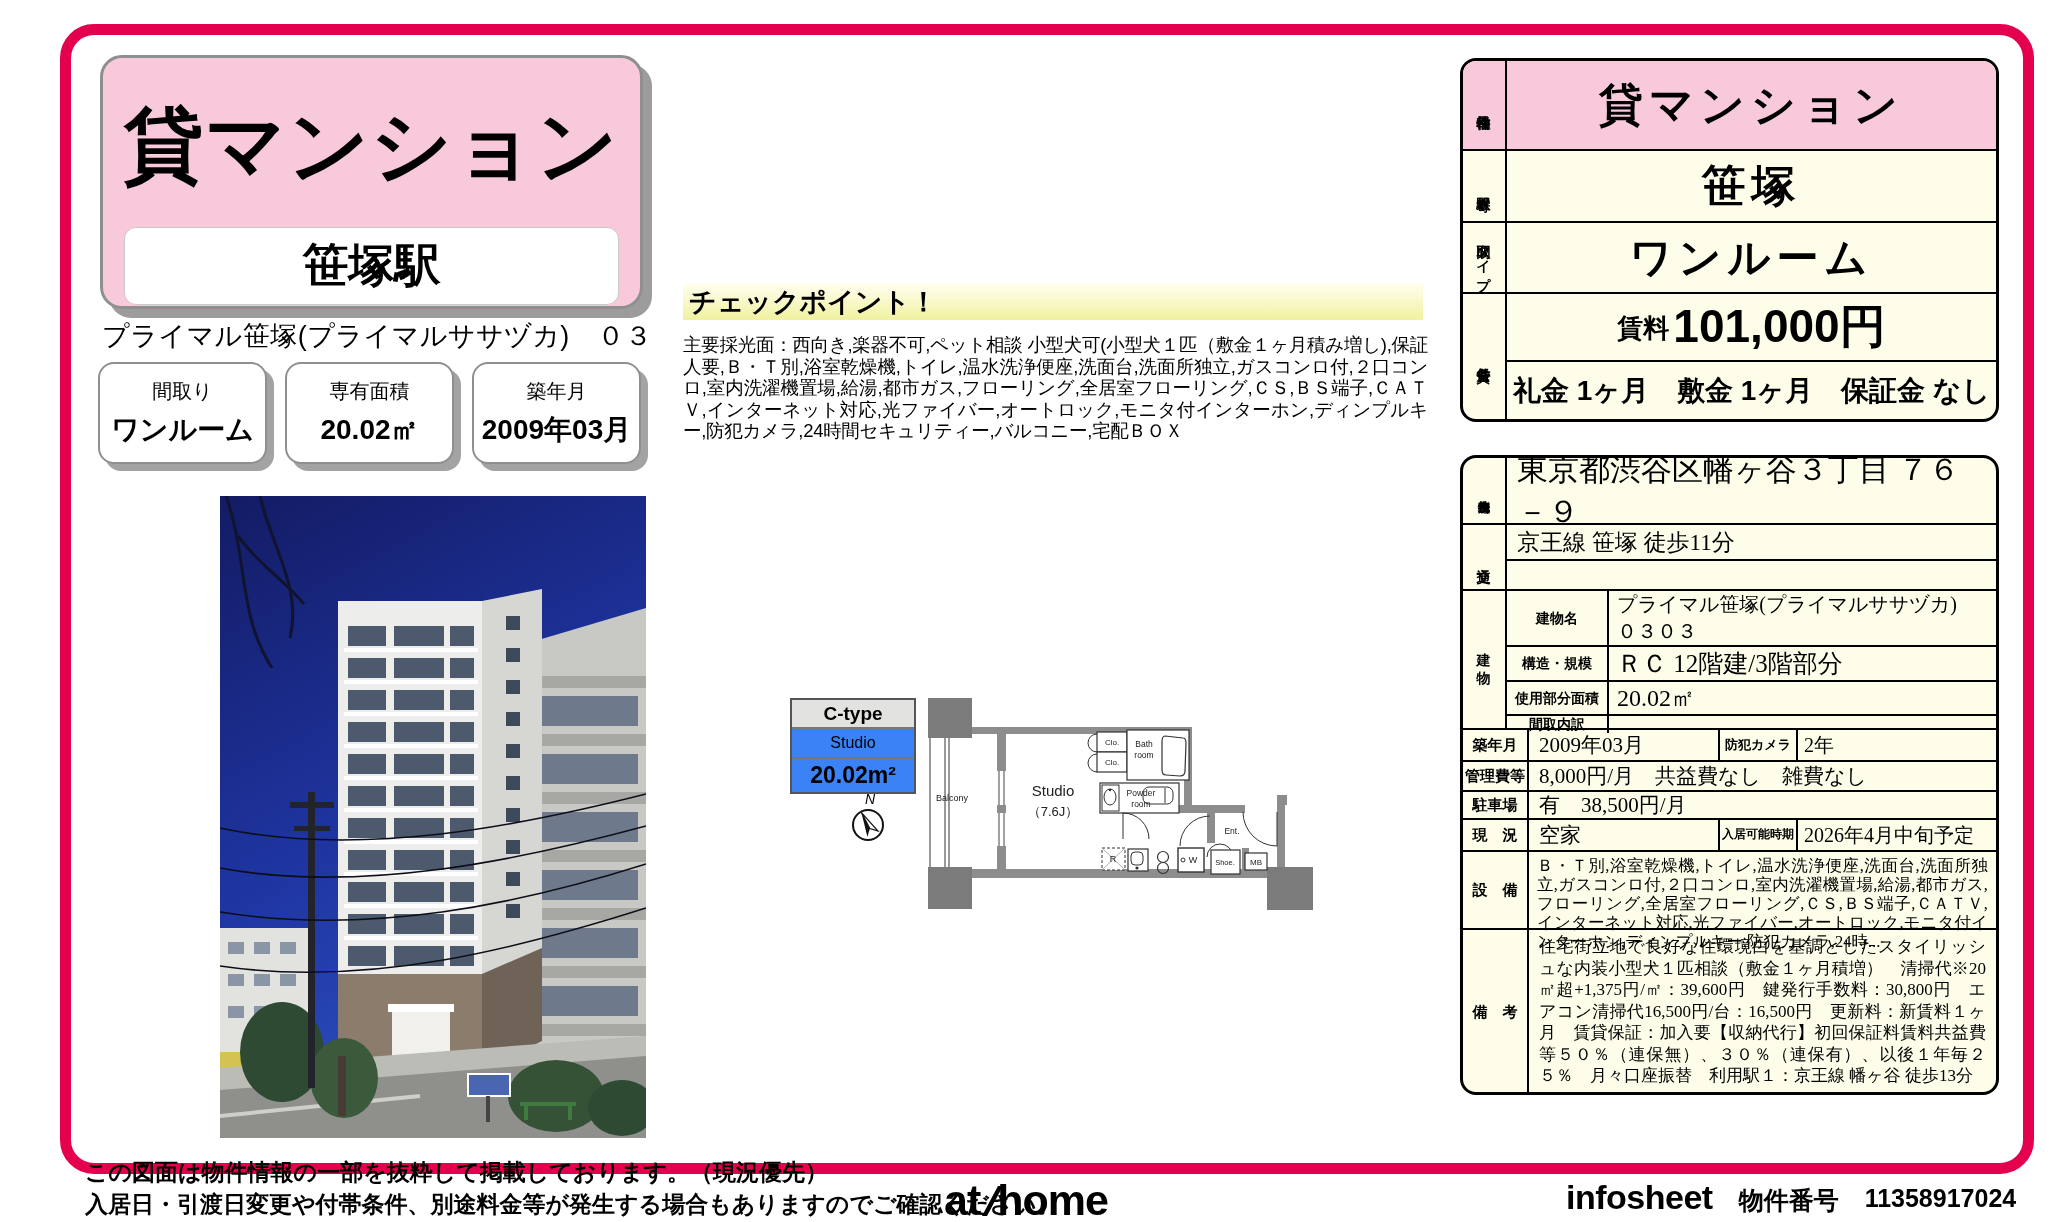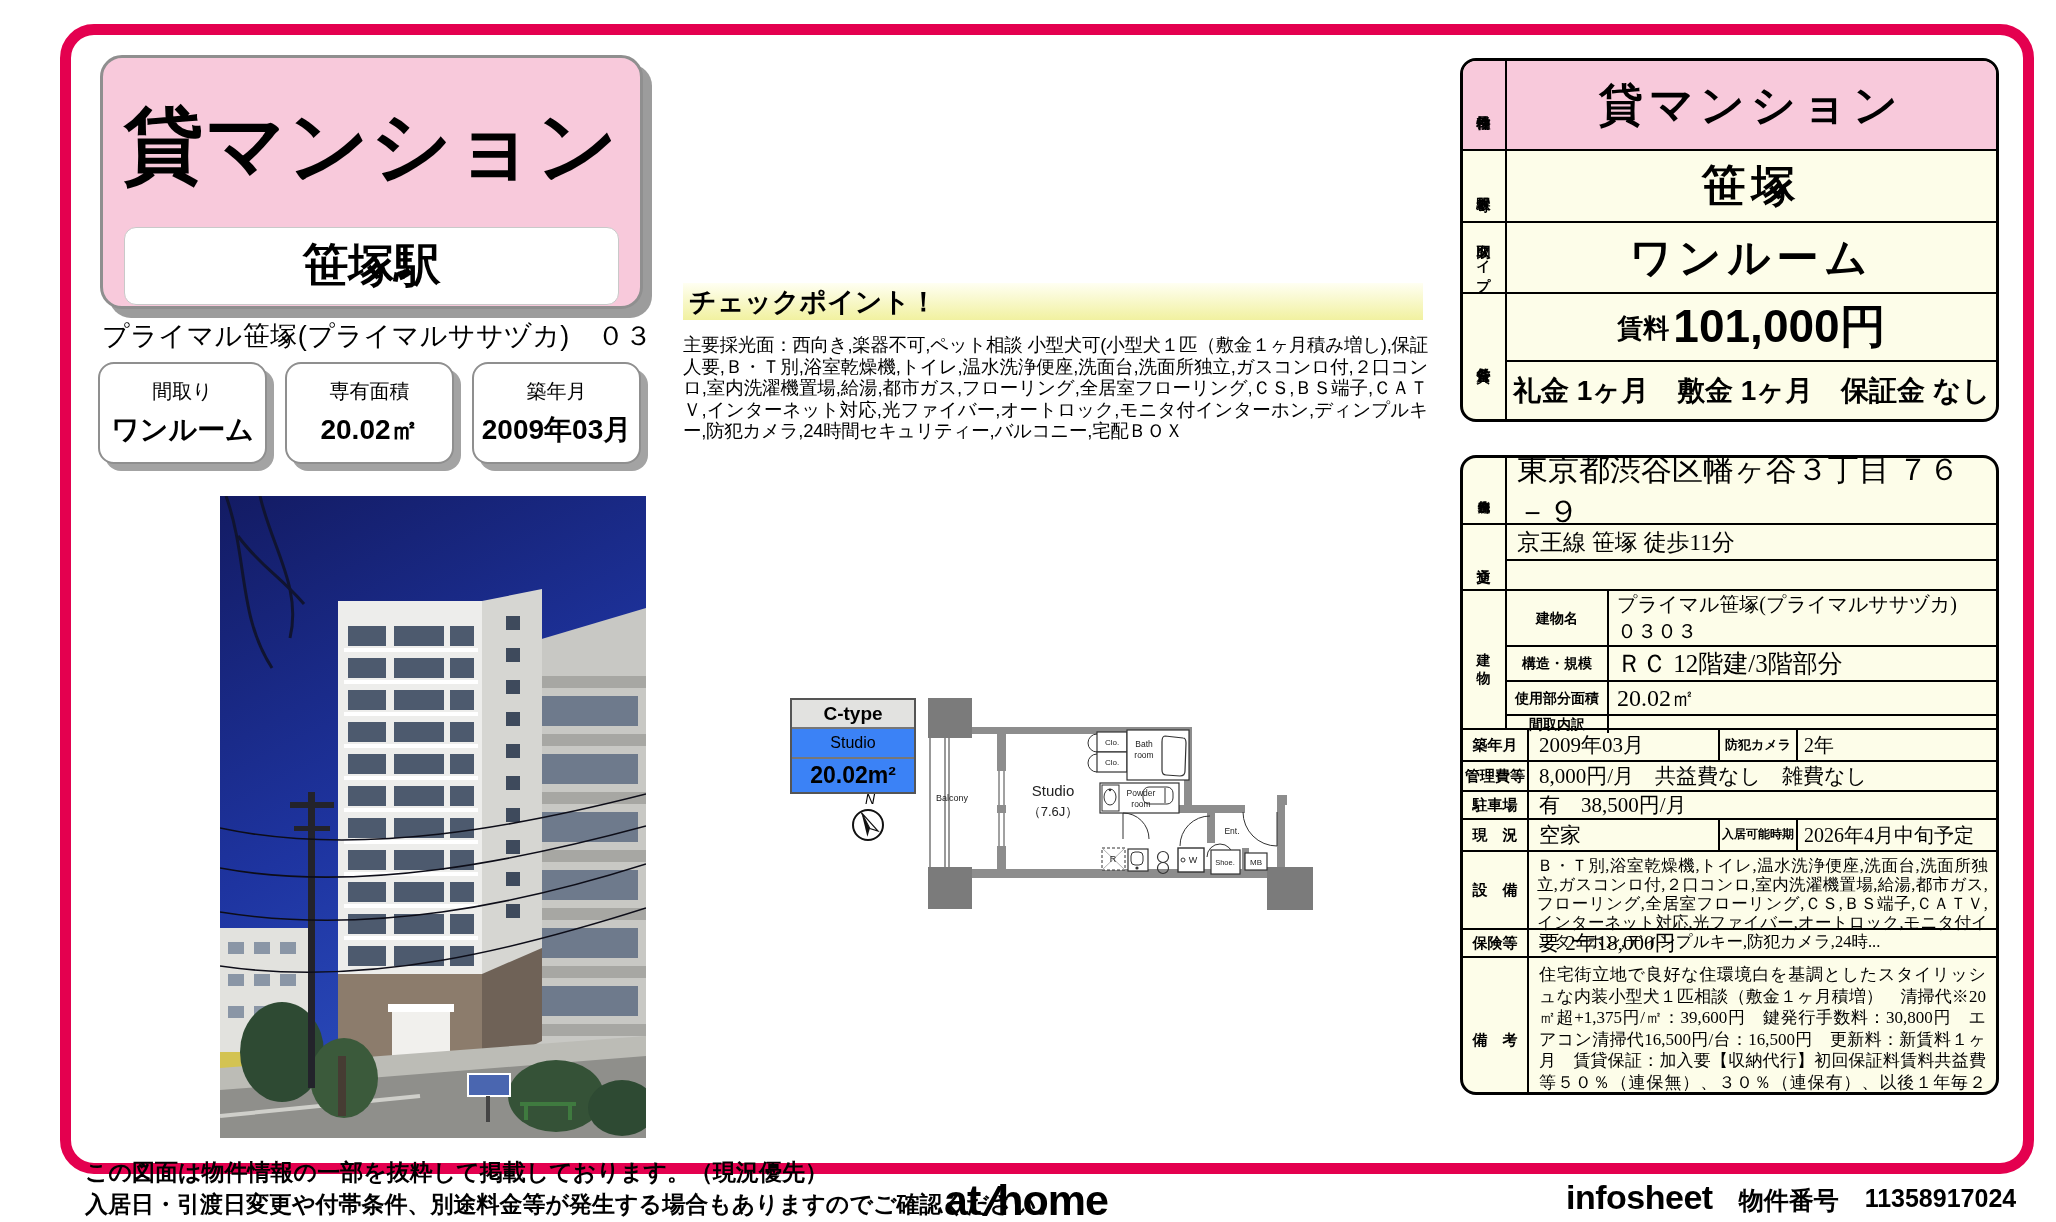--- a/index.html
+++ b/index.html
@@ -461,24 +461,20 @@
     <div class="trow" style="height:30px;">
       <div class="hlab">現　況</div>
       <div class="val serif">空家</div>
       <div class="sub-lbl" style="font-size:12px;">入居可能時期</div>
       <div class="sub-val serif">2026年4月中旬予定</div>
     </div>
     <div class="trow" style="height:76px;">
       <div class="hlab">設　備</div>
       <div class="val serif wrapval">Ｂ・Ｔ別,浴室乾燥機,トイレ,温水洗浄便座,洗面台,洗面所独立,ガスコンロ付,２口コンロ,室内洗濯機置場,給湯,都市ガス,フローリング,全居室フローリング,ＣＳ,ＢＳ端子,ＣＡＴＶ,インターネット対応,光ファイバー,オートロック,モニタ付インターホン,ディンプルキー,防犯カメラ,24時...</div>
     </div>
-    <div class="trow" style="height:26px;">
-      <div class="hlab">保険等</div>
-      <div class="val serif">要 2年18,000円</div>
-    </div>
     <div class="trow last" style="flex:1;">
       <div class="hlab">備　考</div>
       <div class="val serif remval">住宅街立地で良好な住環境白を基調としたスタイリッシュな内装小型犬１匹相談（敷金１ヶ月積増）　清掃代※20㎡超+1,375円/㎡：39,600円　鍵発行手数料：30,800円　エアコン清掃代16,500円/台：16,500円　更新料：新賃料１ヶ月　賃貸保証：加入要【収納代行】初回保証料賃料共益費等５０％（連保無）、３０％（連保有）、以後１年毎２５％　月々口座振替　利用駅１：京王線 幡ヶ谷 徒歩13分</div>
     </div>
   </div>
 
   <div class="disclaimer">
     <div>この図面は物件情報の一部を抜粋して掲載しております。（現況優先）</div>
     <div>入居日・引渡日変更や付帯条件、別途料金等が発生する場合もありますのでご確認ください。</div>
   </div>

